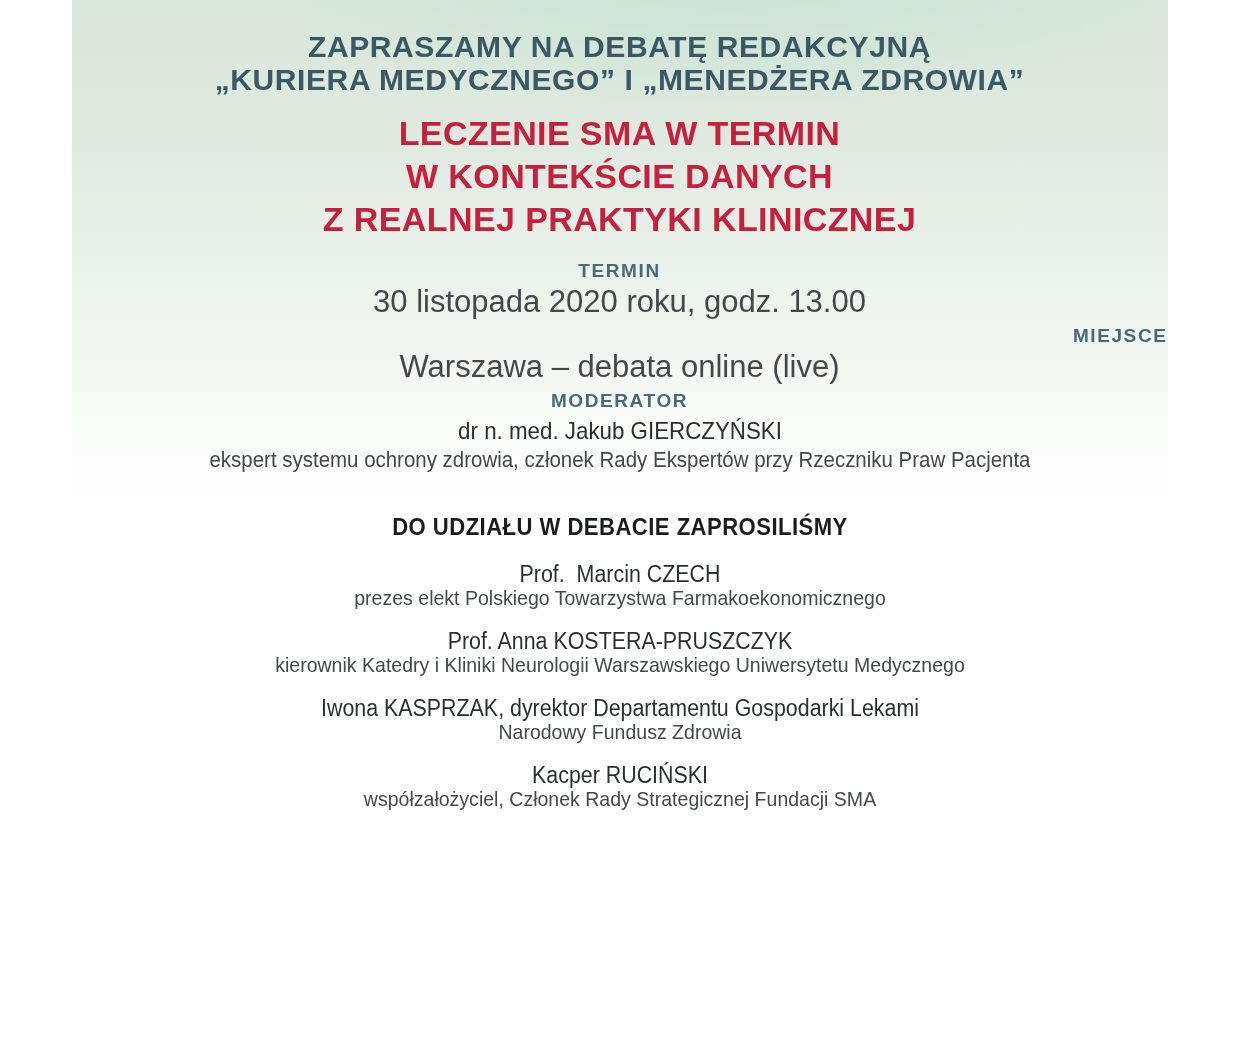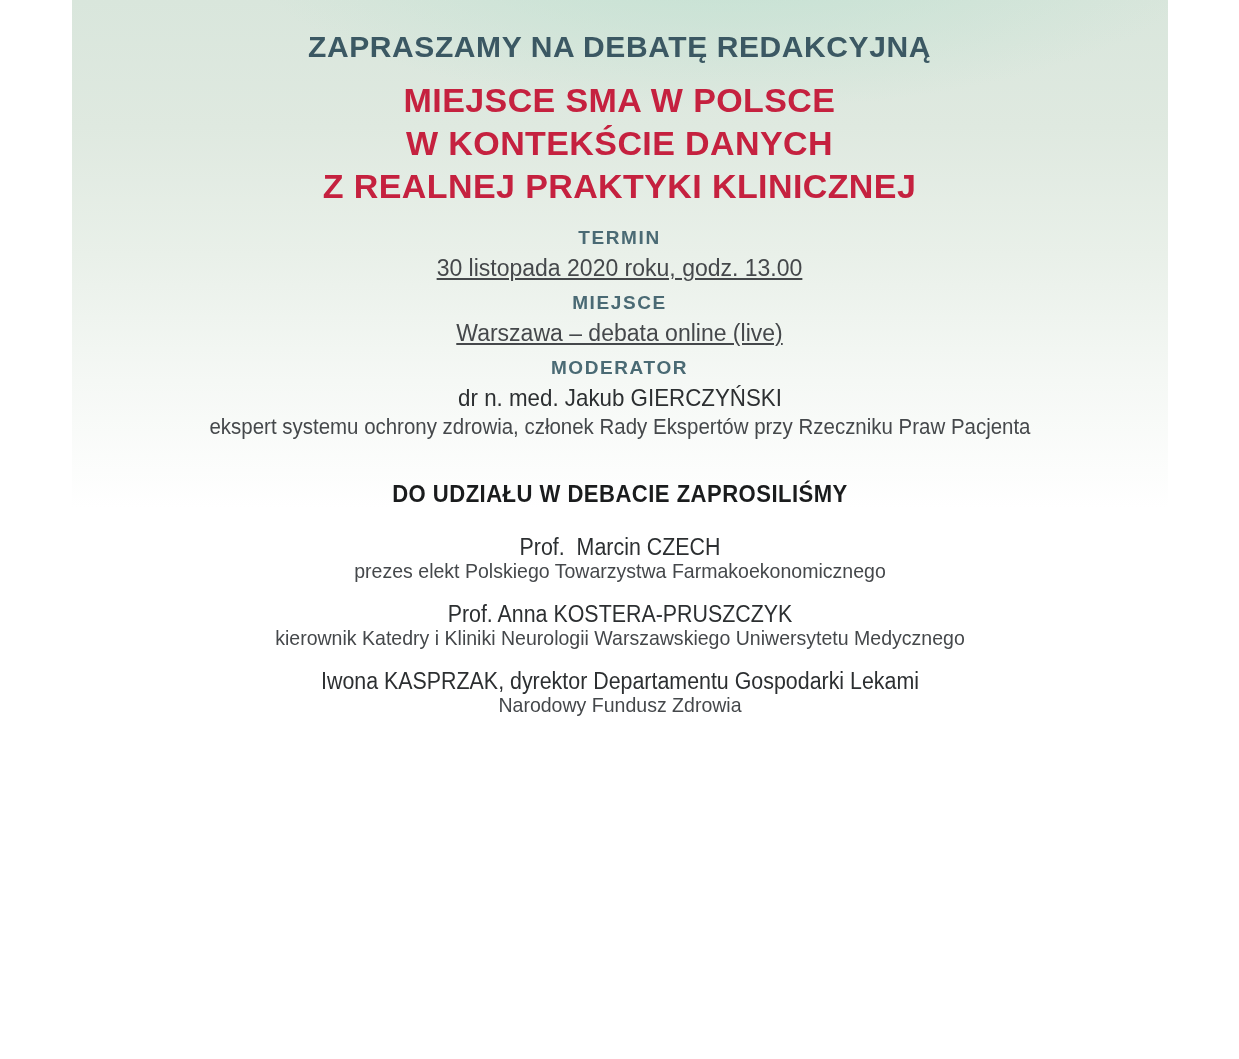--- a/index.html
+++ b/index.html
@@ -44,29 +44,28 @@
   }
 
   .meta-label {
     font-size: 19px;
     line-height: 19px;
     font-weight: 700;
     letter-spacing: 1.6px;
     color: var(--label-color, #4a6a74);
   }
   .ml-termin    { margin-top: 20px; text-align: center; }
-  .ml-miejsce   { margin-top: 13px; }
+  .ml-miejsce   { margin-top: 13px; text-align: right; }
   .ml-moderator { margin-top: 13px; }
 
   .meta-value {
-    font-size: 23px;
+    font-size: 31px;
     line-height: 23px;
     margin-top: 10px;
     color: var(--body-color, #45484b);
-    text-decoration: underline;
   }
 
   .condensed { transform: scaleX(0.93); transform-origin: 50% 50%; }
 
   .moderator-name {
     font-size: 24px;
     line-height: 26px;
     margin-top: 8px;
     color: var(--name-color, #2c2f31);
   }
@@ -81,45 +80,46 @@
     margin-top: 42px;
     font-size: 24px;
     line-height: 26px;
     font-weight: 700;
     letter-spacing: 0.5px;
     color: var(--heading-color, #1a1c1d);
     transform: scaleX(0.92);
     transform-origin: 50% 50%;
   }
 
-  .participants-list { margin-top: 28px; }
+  .participants-list { margin-top: 22px; }
   .participant { margin-bottom: 19px; }
   .participant-name {
     font-size: 23px;
     line-height: 24px;
     color: var(--name-color, #2c2f31);
     white-space: pre-wrap;
   }
   .participant-affiliation {
     font-size: 21px;
     line-height: 24px;
     color: var(--body-color, #45484b);
   }
 </style>
 </head>
 <body>
 
 <div class="page">
 
   <div class="invite-heading">
     <div class="invite-line">ZAPRASZAMY NA DEBATĘ REDAKCYJNĄ</div>
+    <div class="invite-line">„KURIERA MEDYCZNEGO” I „MENEDŻERA ZDROWIA”</div>
   </div>
 
   <div class="event-title">
-    <div class="title-line">MIEJSCE SMA W POLSCE</div>
+    <div class="title-line">LECZENIE SMA W TERMIN</div>
     <div class="title-line">W KONTEKŚCIE DANYCH</div>
     <div class="title-line">Z REALNEJ PRAKTYKI KLINICZNEJ</div>
   </div>
 
   <div class="meta">
     <div class="meta-label ml-termin">TERMIN</div>
     <div class="meta-value">30 listopada 2020 roku, godz. 13.00</div>
 
     <div class="meta-label ml-miejsce">MIEJSCE</div>
     <div class="meta-value">Warszawa – debata online (live)</div>
@@ -143,15 +143,19 @@
       <div class="participant-affiliation condensed">kierownik Katedry i Kliniki Neurologii Warszawskiego Uniwersytetu Medycznego</div>
     </div>
 
 
 
     <div class="participant">
       <div class="participant-name condensed">Iwona KASPRZAK, dyrektor Departamentu Gospodarki Lekami</div>
       <div class="participant-affiliation condensed">Narodowy Fundusz Zdrowia</div>
     </div>
 
+    <div class="participant">
+      <div class="participant-name condensed">Kacper RUCIŃSKI</div>
+      <div class="participant-affiliation condensed">współzałożyciel, Członek Rady Strategicznej Fundacji SMA</div>
+    </div>
 
   </div>
 </div>
 
 </body></html>

